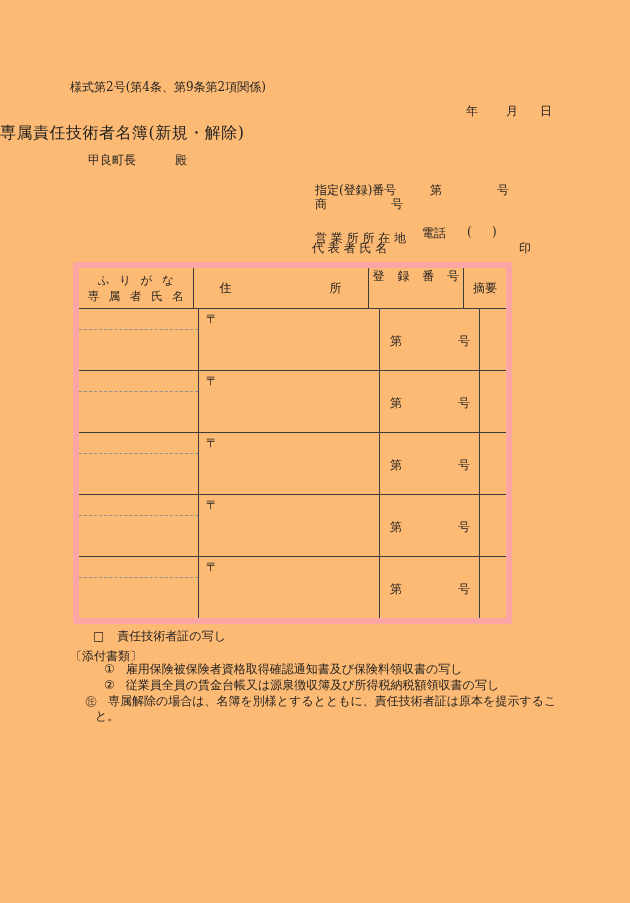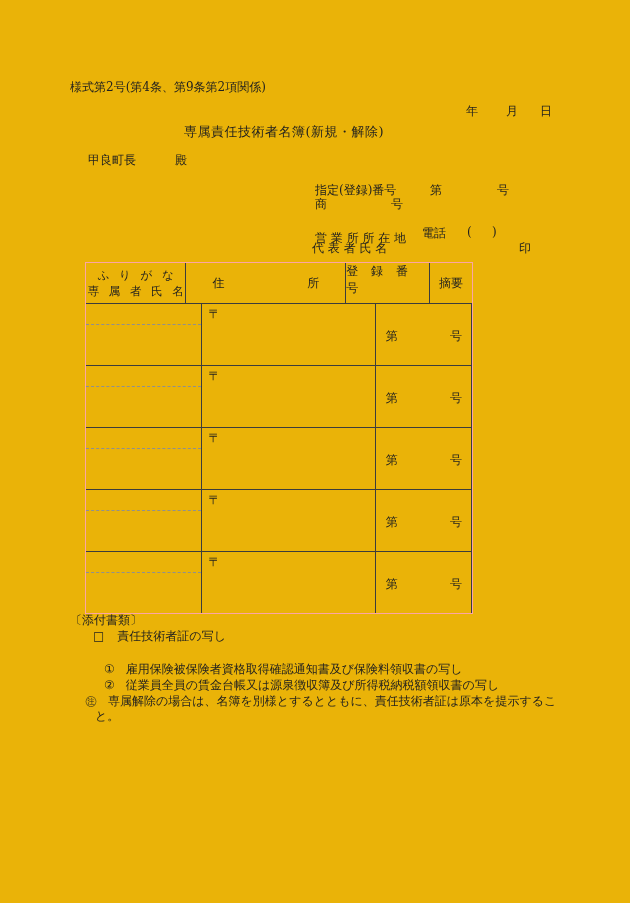--- a/index.html
+++ b/index.html
@@ -1,53 +1,53 @@
 <!DOCTYPE html>
 <html><head>
 <meta charset="utf-8">
 <style>
   html,body{margin:0;padding:0;background:#e8e8e8;}
   .page{
     position:relative;
     width:630px;height:903px;
     margin:0 auto;
-    background:#eab308;
+    background:#fdba74;
     font-family:"DejaVu Serif","Liberation Serif",serif;
     font-size:12px;
     color:#1f1f1f;
     overflow:hidden;
   }
   .abs{position:absolute;white-space:nowrap;}
 
   
   .form-number{left:70px;top:79px;}
   .date-year{left:466px;top:103px;}
   .date-month{left:506px;top:103px;}
   .date-day{left:540px;top:103px;}
-  .doc-title{left:0;top:123px;width:568px;text-align:center;font-size:13px;letter-spacing:.5px;}
+  .doc-title{left:0;top:123px;width:568px;font-size:16px;letter-spacing:.5px;}
   .addr-name{left:88px;top:152px;}
   .addr-hon{left:175px;top:152px;}
 
   
   .i1-label{left:315px;top:182px;}
   .i1-dai{left:430px;top:182px;}
   .i1-gou{left:497px;top:182px;}
   .i2-label{left:315px;top:196px;}
   .i2-gou{left:391px;top:196px;}
   .i3-label{left:315px;top:210px;margin-top:20px;}
   .i4-tel{left:422px;top:225px;}
   .i4-po{left:467px;top:225px;}
   .i4-pc{left:492px;top:225px;}
   .i5-label{left:312px;top:240px;}
   .i5-seal{left:519px;top:240px;}
 
   
   .form-table{
-    position:absolute;left:73px;top:262px;width:388px;
-    border:1px solid #fca5a5;box-sizing:border-box;margin-left:12px;
+    position:absolute;left:73px;top:262px;width:439px;
+    border:6px solid #fca5a5;box-sizing:border-box;
   }
   .thead{display:flex;height:40px;}
   .trow{display:flex;height:61px;border-top:1px solid #3c3c3c;}
   .c{box-sizing:border-box;position:relative;}
   .c1{width:120px;border-right:1px solid #3c3c3c;}
   .c2{width:181px;border-right:1px solid #3c3c3c;}
   .c3{width:100px;border-right:1px solid #3c3c3c;}
   .c4{flex:1;}
   .thead .c1{display:flex;flex-direction:column;justify-content:center;align-items:center;line-height:16px;font-size:11.5px;}
   .thead .c1 span{word-spacing:6px;}
@@ -56,21 +56,21 @@
   .thead .c3 span{word-spacing:9px;}
   .thead .c4{display:flex;align-items:center;justify-content:space-between;padding:0 9px;}
   .dotline{position:absolute;left:0;right:0;top:20px;border-top:1px dashed #8f8f8f;}
   .yu{position:absolute;left:7px;top:2px;}
   .dai{position:absolute;left:10px;top:24px;}
   .gou{position:absolute;right:9px;top:24px;}
 
   
   .att{position:absolute;white-space:nowrap;}
   .att .mk{display:inline-block;}
-  .att-heading{left:70px;top:612px;}
+  .att-heading{left:70px;top:648px;}
   .att-1{left:93px;top:628px;}
   .att-2{left:87px;top:645px;}
   .att-3{left:104px;top:661px;}
   .att-4{left:104px;top:677px;}
   .att-note{left:85px;top:693px;}
   .att-note2{left:95px;top:708px;}
   .gap13{margin-right:13px;}
   .gap11{margin-right:11px;}
 </style>
 </head>

